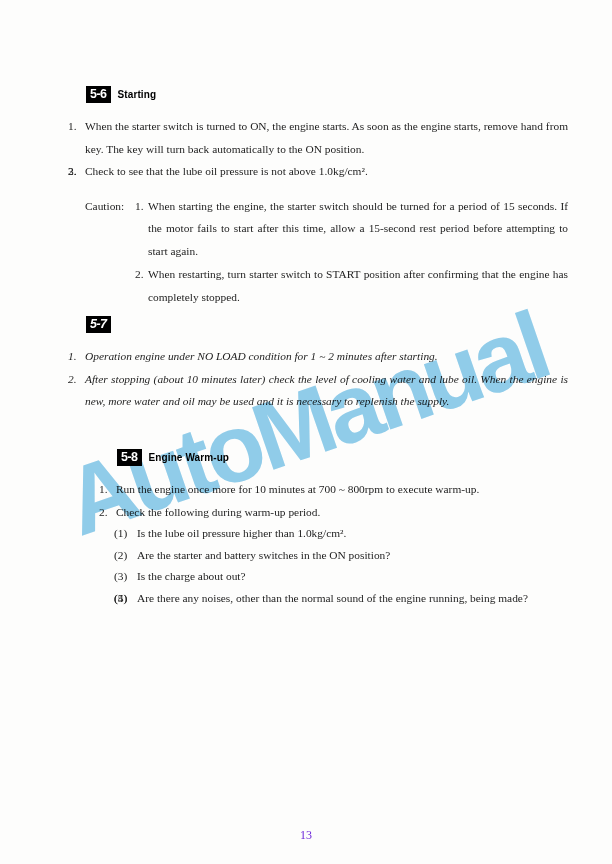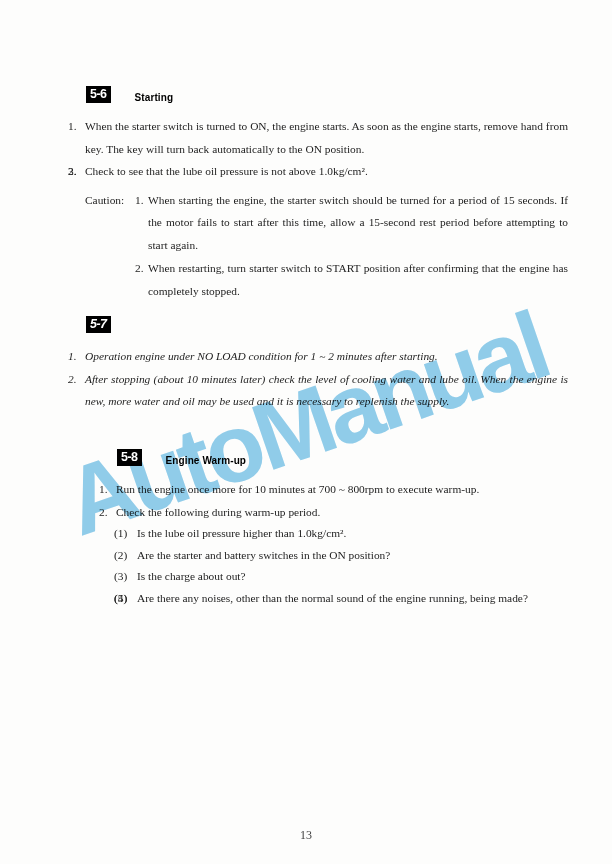--- a/index.html
+++ b/index.html
@@ -12,21 +12,21 @@
     color:#1d1d1d;
   }
   .page { position:absolute; inset:0; }
 
   .section { position:absolute; left:68px; width:500px; }
   #sec56 { top:86px; }
   #sec57 { top:316px;font-style:italic; }
   #sec58 { top:449px;margin-left:31px; }
 
   .heading {
-    display:flex; align-items:flex-end; gap:24px;
+    display:flex; align-items:center; gap:7px;
     margin:0 0 12px 18px;
     font-family:"Liberation Sans", sans-serif;
     font-weight:bold; color:#000;
     height:17px;
   }
   .badge {
     background:#000; color:#fff;
     padding:2px 4px 3px;
     font-size:12.5px; line-height:1;
     letter-spacing:-0.5px;
@@ -34,37 +34,37 @@
   .title { font-size:10px; letter-spacing:0.1px; white-space:nowrap; }
 
   .oli {
     position:relative; padding-left:17px;
     line-height:22.5px; font-size:11.4px;
     text-align:justify;
   }
   .oli > .num { position:absolute; left:0; top:0; }
 
   .caution {
-    margin-top:6px; position:relative;
+    margin-top:12px; position:relative;
     padding-left:80px;
     line-height:22.8px; font-size:11.4px;
   }
   .caution-label { position:absolute; left:17px; top:0; }
   .cnote { position:relative; text-align:justify; }
   .cnote > .num { position:absolute; left:-13px; top:0; }
 
   .chk {
     position:relative; padding-left:38px;
     line-height:21.7px; font-size:11.4px;
   }
   .chk > .num { position:absolute; left:15px; top:0; }
 
   .footer {
     position:absolute; left:0; top:828px; width:612px;
-    text-align:center; font-size:12px; color:#404040;
+    text-align:center; font-size:12px; color:#6d28d9;
   }
 
   .watermark {
     position:absolute; left:305px; top:424px;
     transform:translate(-50%,-50%) rotate(-19deg);
     font-family:"Liberation Sans", sans-serif;
     font-weight:700; font-size:96px; letter-spacing:-5px;
     mix-blend-mode:multiply; opacity:0.82;
     white-space:nowrap; z-index:5; pointer-events:none;
   }

